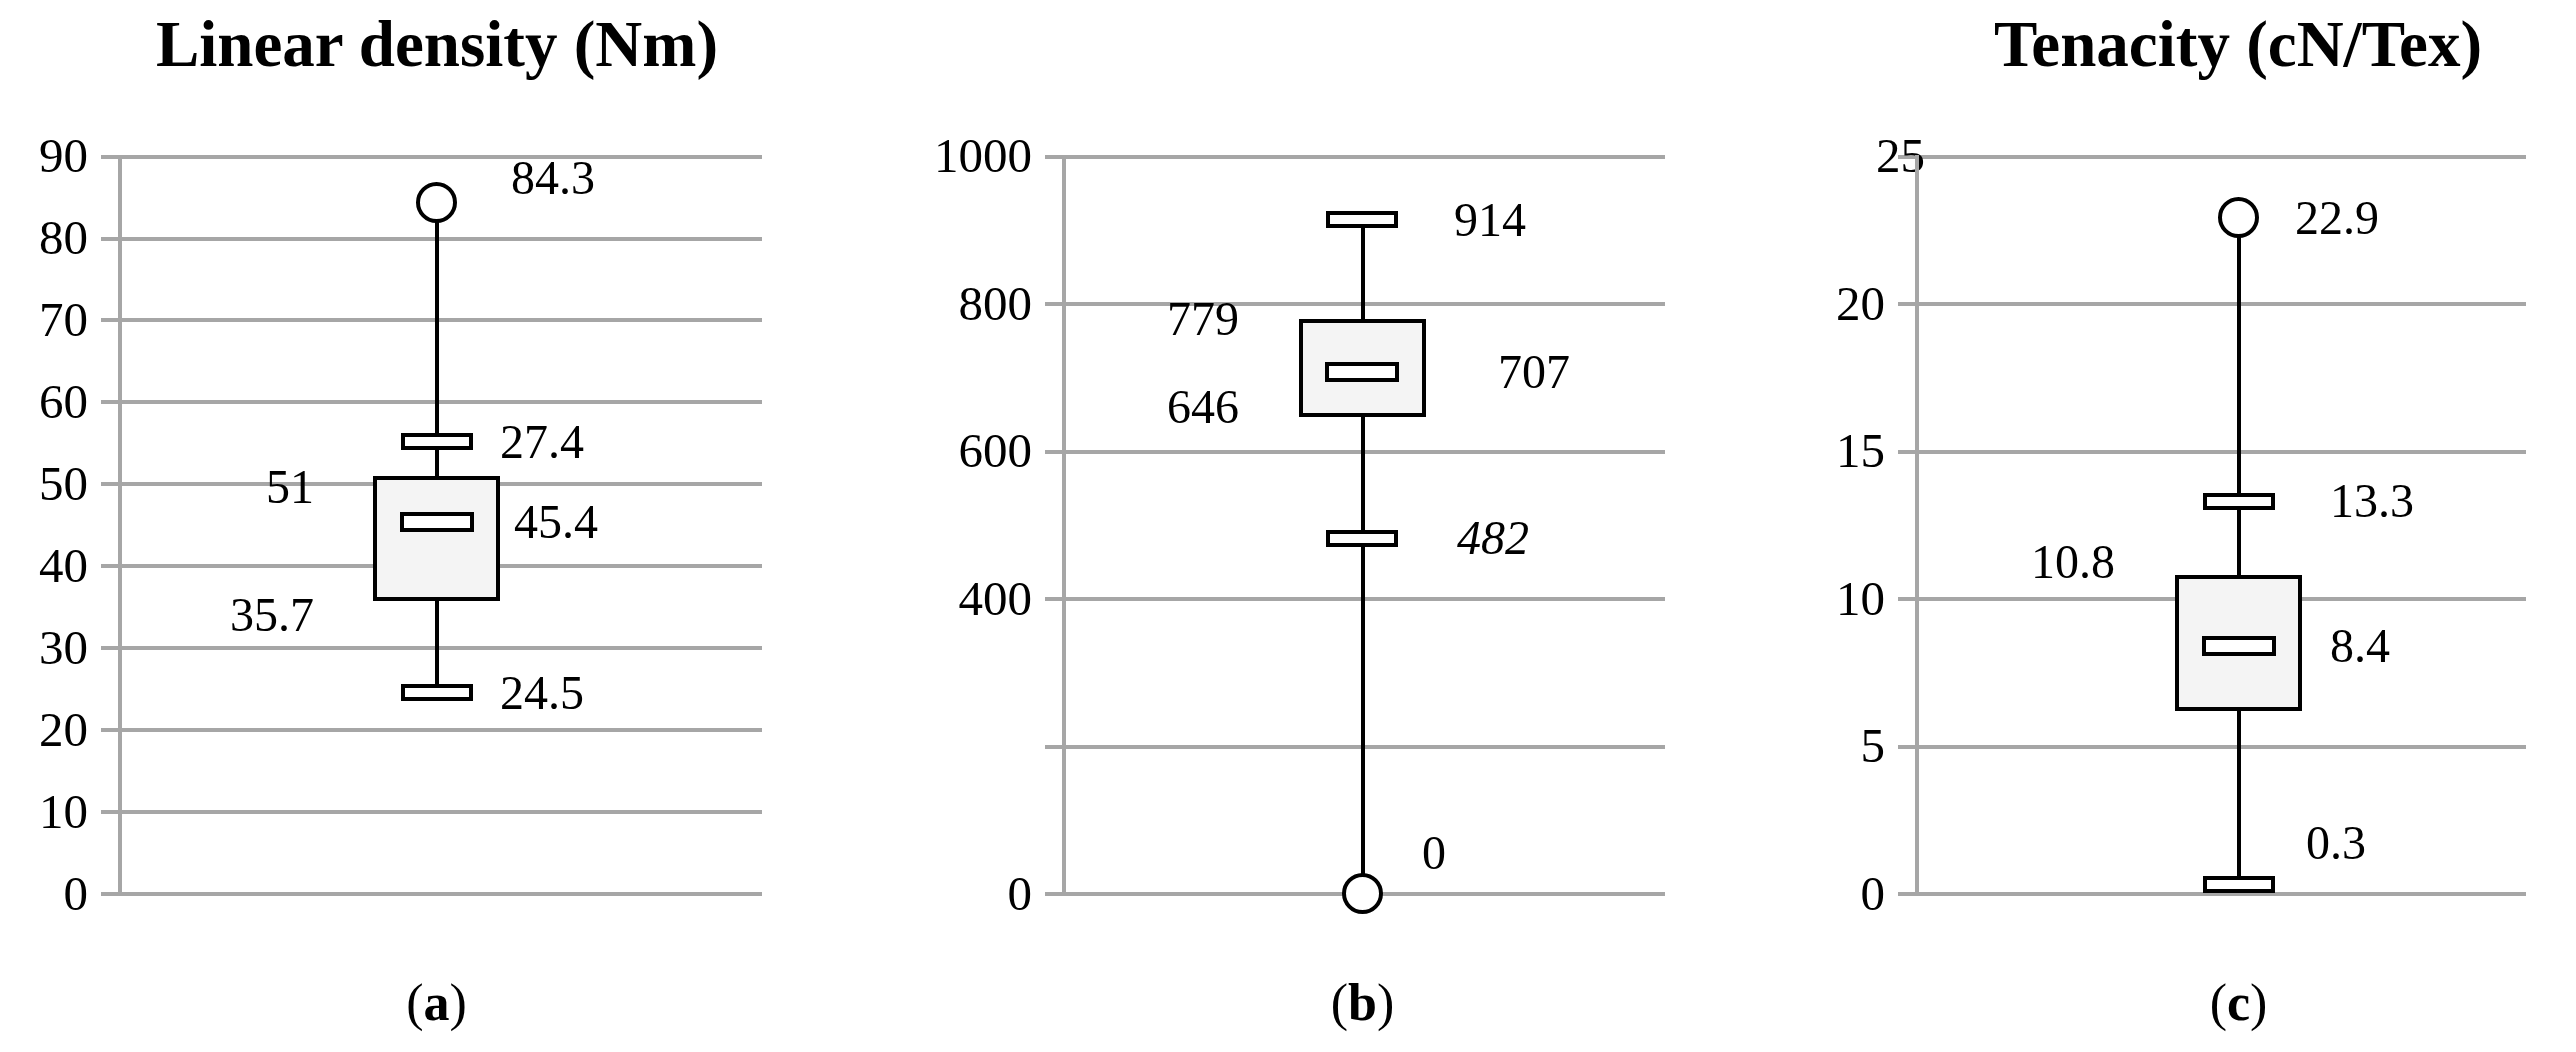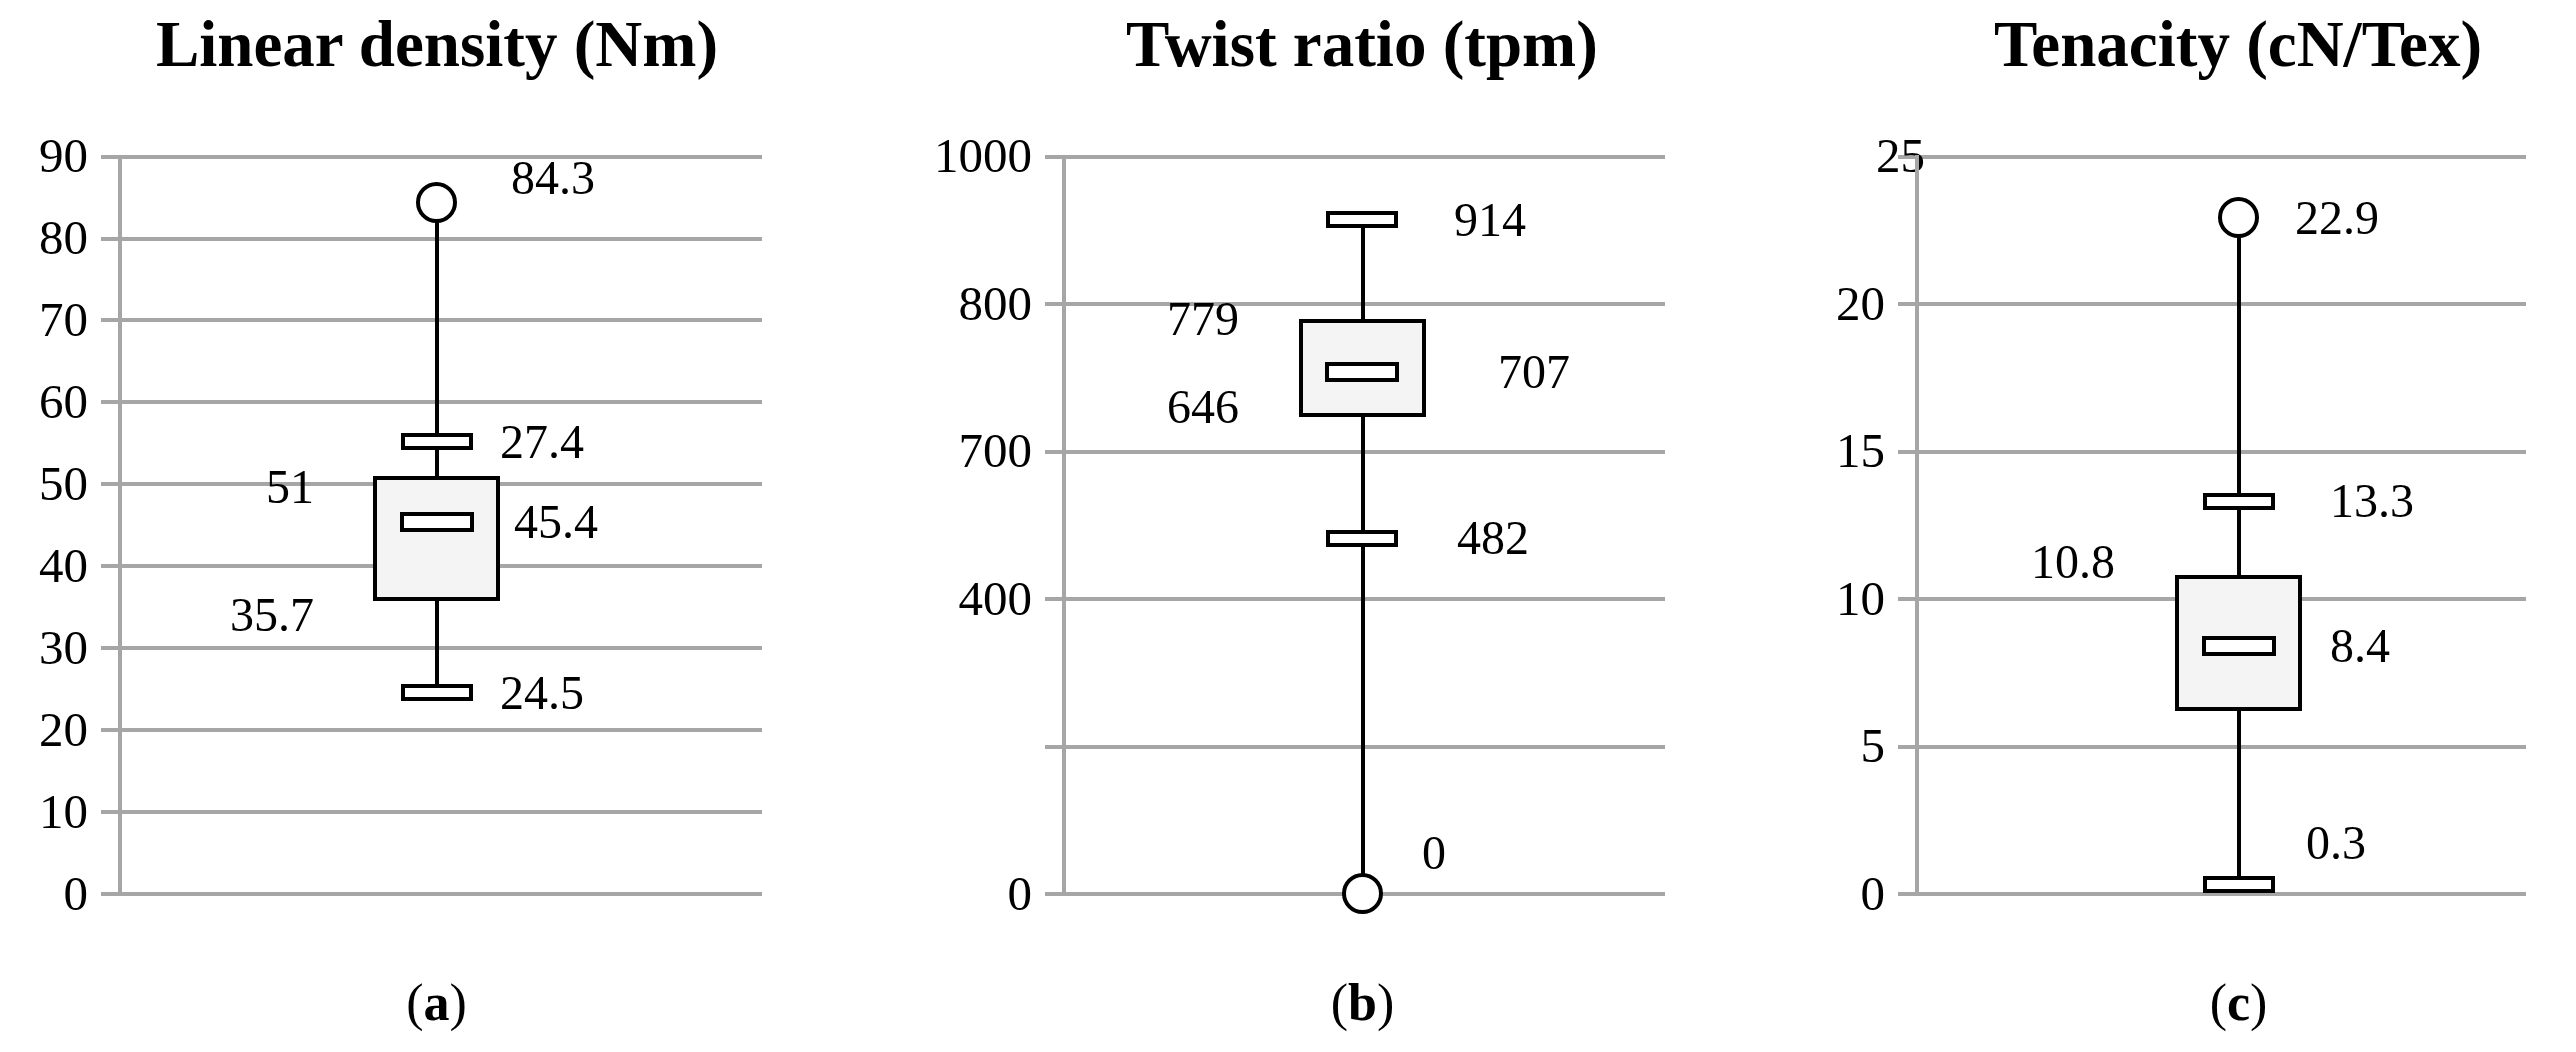--- a/index.html
+++ b/index.html
@@ -76,45 +76,44 @@
     <div class="abs marker" style="left: 401px; top: 684px; width: 72px; height: 17px;"></div>
     <div class="abs marker" style="left: 400px; top: 512px; width: 74px; height: 20px;"></div>
     <div class="abs outlier" style="left: 416px; top: 182px; width: 41px; height: 41px;"></div>
     <div class="abs vlabel" style="left: 511px; top: 146px;">84.3</div>
     <div class="abs vlabel" style="left: 500px; top: 410px;">27.4</div>
     <div class="abs vlabel left" style="left: 88px; top: 455px; width: 226px;">51</div>
     <div class="abs vlabel" style="left: 514px; top: 490px;">45.4</div>
     <div class="abs vlabel left" style="left: 88px; top: 583px; width: 226px;">35.7</div>
     <div class="abs vlabel" style="left: 500px; top: 661px;">24.5</div>
     <div class="abs caption" style="left: 260px; top: 973px; width: 353px;"><span>(</span><b>a</b><span>)</span></div>
-    <div class="abs title" style="left: 727px; top: 7px; width: 1270px;">Twist ratio (tpm)</div>
     <div class="abs gridline" style="left: 1045px; top: 155px; width: 620px;"></div>
     <div class="abs tick" style="left: 806px; top: 124px; width: 226px;">1000</div>
     <div class="abs gridline" style="left: 1045px; top: 302px; width: 620px;"></div>
     <div class="abs tick" style="left: 806px; top: 272px; width: 226px;">800</div>
     <div class="abs gridline" style="left: 1045px; top: 450px; width: 620px;"></div>
-    <div class="abs tick" style="left: 806px; top: 419px; width: 226px;">700</div>
+    <div class="abs tick" style="left: 806px; top: 419px; width: 226px;">600</div>
     <div class="abs gridline" style="left: 1045px; top: 597px; width: 620px;"></div>
     <div class="abs tick" style="left: 806px; top: 567px; width: 226px;">400</div>
     <div class="abs gridline" style="left: 1045px; top: 745px; width: 620px;"></div>
     <div class="abs gridline" style="left: 1045px; top: 892px; width: 620px;"></div>
     <div class="abs tick" style="left: 806px; top: 862px; width: 226px;">0</div>
     <div class="abs axisline" style="left: 1062px; top: 155px; height: 741px;"></div>
     <div class="abs whisker" style="left: 1361px; top: 219px; height: 100px;"></div>
     <div class="abs whisker" style="left: 1361px; top: 417px; height: 476px;"></div>
     <div class="abs bxbox" style="left: 1299px; top: 319px; width: 127px; height: 98px; background: rgb(244, 244, 244); border-color: rgb(0, 0, 0);"></div>
     <div class="abs marker" style="left: 1326px; top: 211px; width: 72px; height: 17px;"></div>
     <div class="abs marker" style="left: 1326px; top: 530px; width: 72px; height: 17px;"></div>
     <div class="abs marker" style="left: 1325px; top: 362px; width: 74px; height: 20px;"></div>
     <div class="abs outlier" style="left: 1342px; top: 873px; width: 41px; height: 41px;"></div>
     <div class="abs vlabel" style="left: 1454px; top: 188px;">914</div>
     <div class="abs vlabel left" style="left: 1013px; top: 287px; width: 226px;">779</div>
     <div class="abs vlabel" style="left: 1450px; top: 340px; margin-left: 48px;">707</div>
     <div class="abs vlabel left" style="left: 1013px; top: 375px; width: 226px;">646</div>
-    <div class="abs vlabel" style="left: 1457px; top: 506px;">482</div>
+    <div class="abs vlabel" style="left: 1457px; top: 506px; font-style: italic;">482</div>
     <div class="abs vlabel" style="left: 1422px; top: 821px;">0</div>
     <div class="abs caption" style="left: 1186px; top: 973px; width: 353px;"><span>(</span><b>b</b><span>)</span></div>
     <div class="abs title" style="left: 1603px; top: 7px; width: 1270px;">Tenacity (cN/Tex)</div>
     <div class="abs gridline" style="left: 1898px; top: 155px; width: 628px;"></div>
     <div class="abs tick" style="left: 1699px; top: 124px; width: 226px;">25</div>
     <div class="abs gridline" style="left: 1898px; top: 302px; width: 628px;"></div>
     <div class="abs tick" style="left: 1659px; top: 272px; width: 226px;">20</div>
     <div class="abs gridline" style="left: 1898px; top: 450px; width: 628px;"></div>
     <div class="abs tick" style="left: 1659px; top: 419px; width: 226px;">15</div>
     <div class="abs gridline" style="left: 1898px; top: 597px; width: 628px;"></div>

